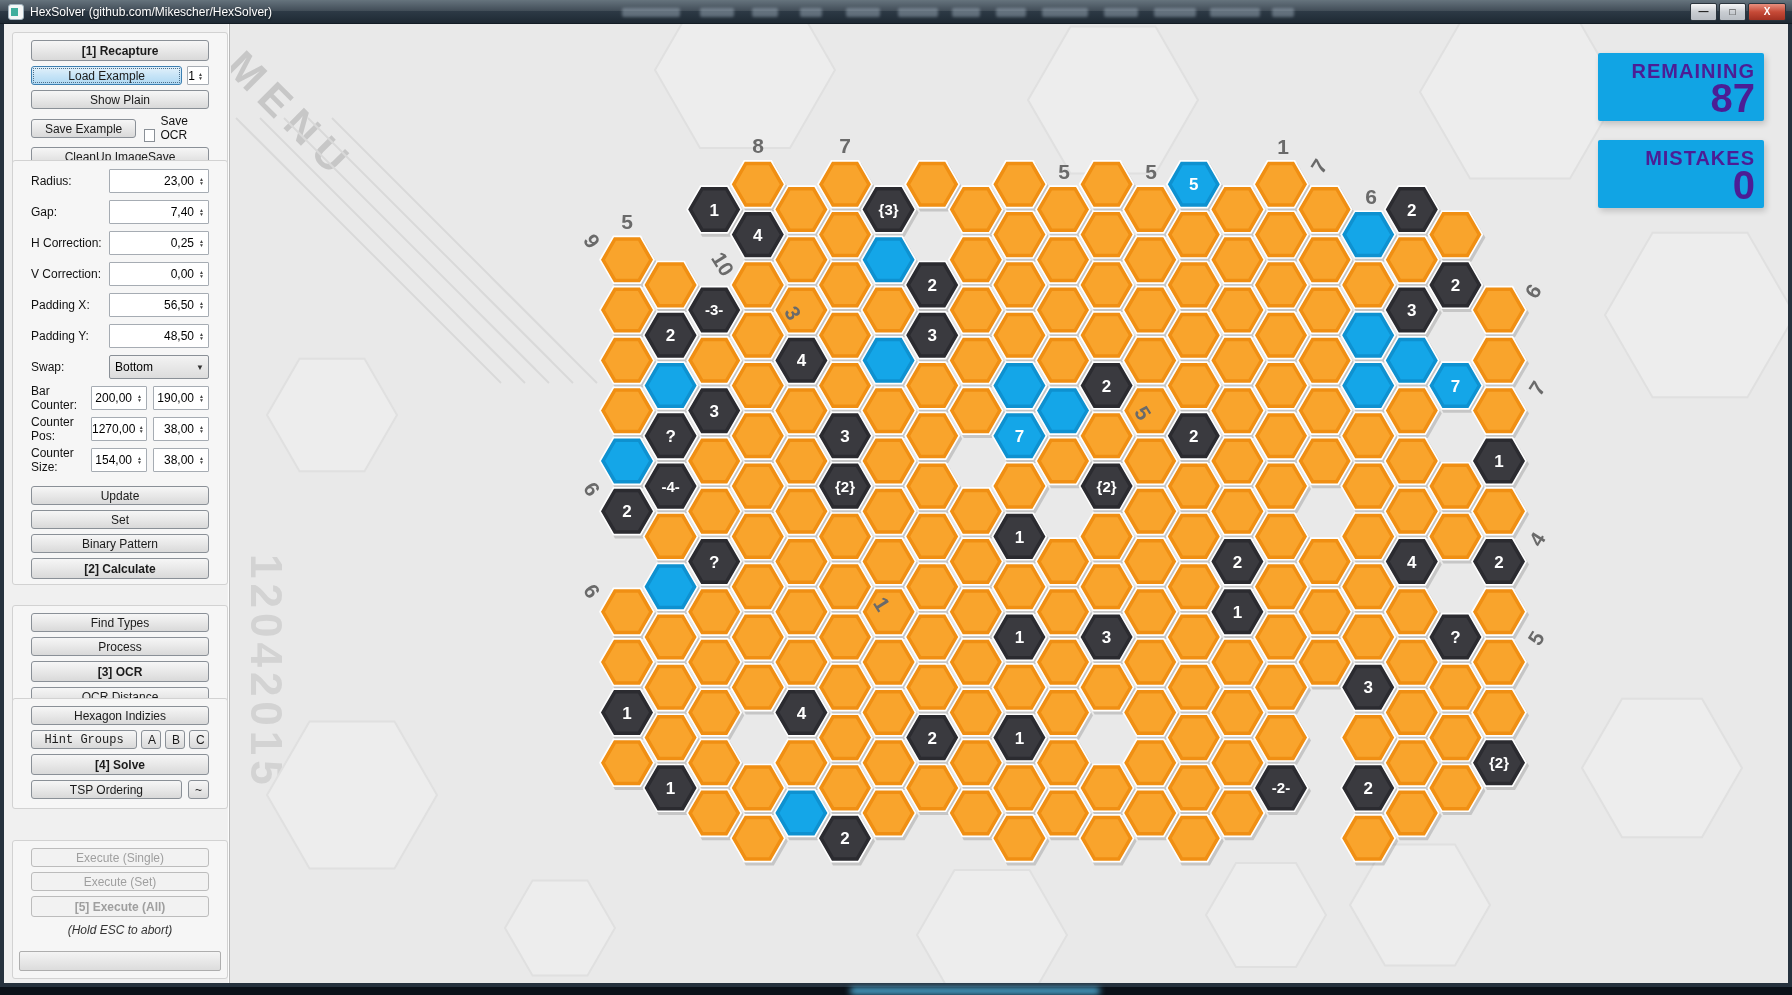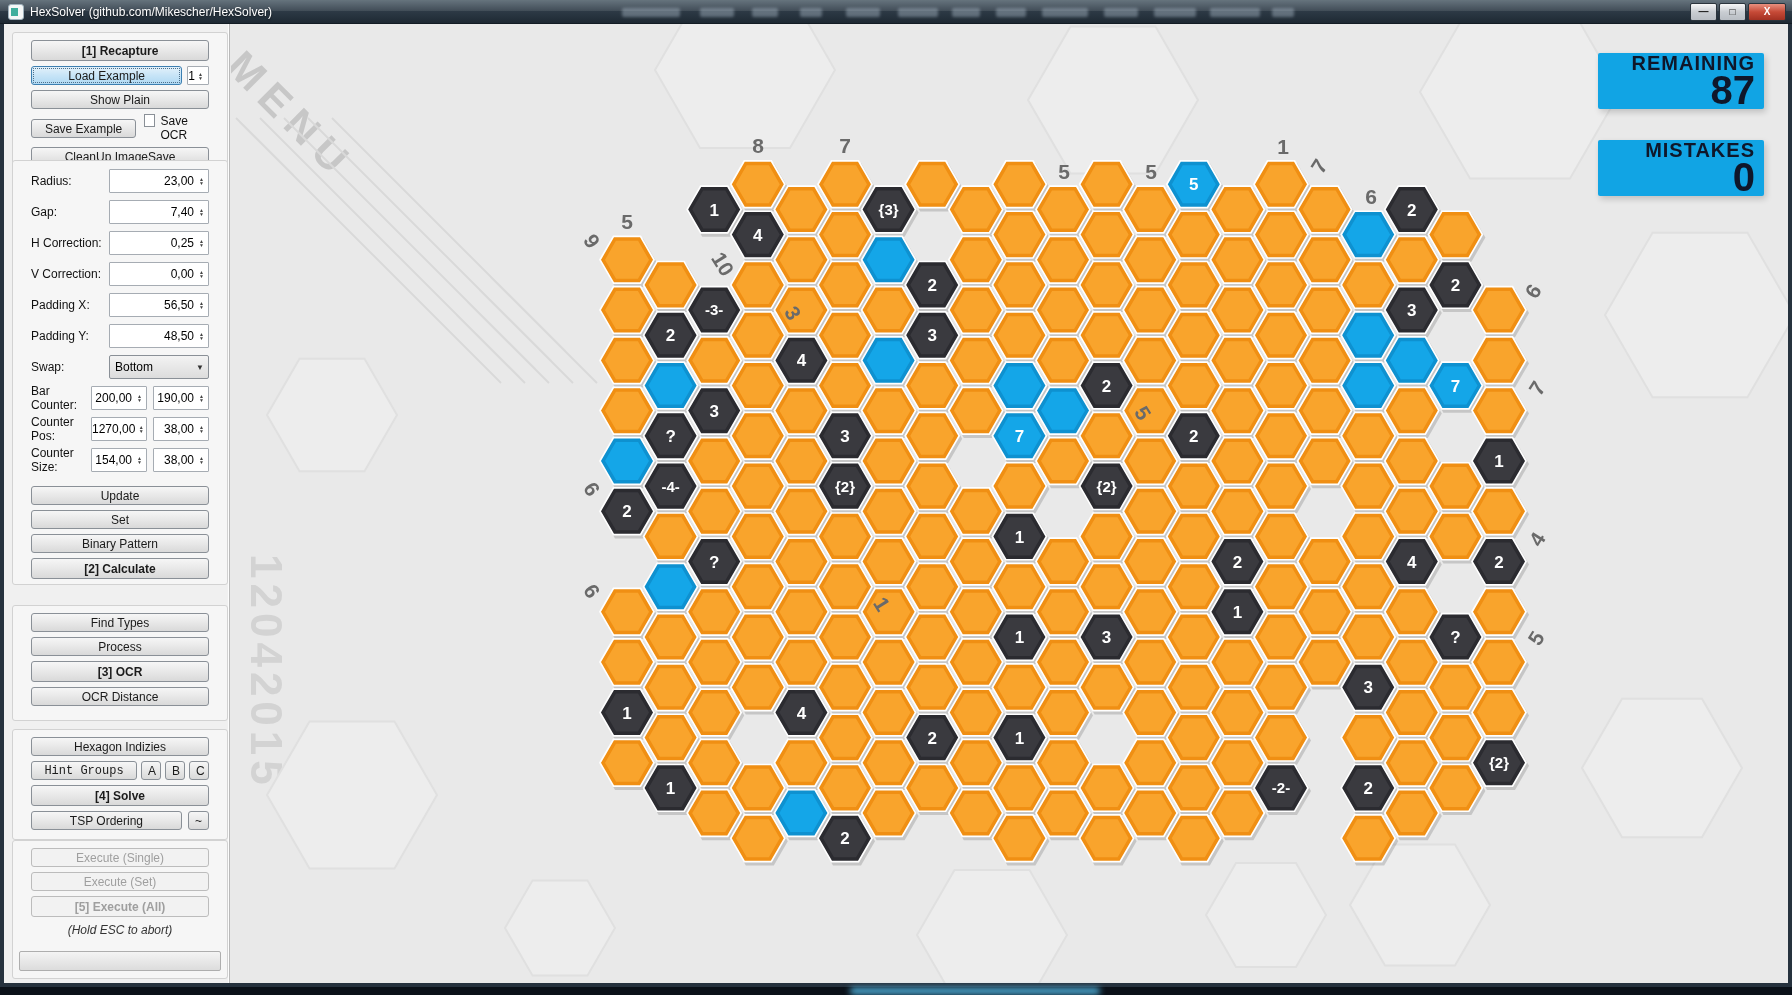--- a/index.html
+++ b/index.html
@@ -25,21 +25,21 @@
   .bottom-strip .glow{position:absolute;left:850px;top:1px;width:250px;height:6px;
     background:#57c2f0;filter:blur(3px);border-radius:3px;}
   
   .sidebar{position:absolute;left:4px;top:24px;width:226px;height:959px;background:#f0f0f0;
     border-right:1px solid #b9b9b9;box-shadow:inset -1px 0 0 #fdfdfd;}
   .group{position:absolute;left:8px;width:216px;border:1px solid #d2d2d2;border-radius:3px;
     background:#f6f6f6;padding:7px 18px;}
   .g1{top:8px;height:140px;}
   .g2{top:136px;height:425px;}
   .g3{top:581px;height:116px;}
-  .g4{top:705px;height:111px;}
+  .g4{top:674px;height:111px;}
   .g5{top:816px;height:139px;}
   .btn{display:block;width:100%;height:19px;margin-bottom:5px;border:1px solid #8a9097;
     border-radius:3px;background:linear-gradient(#f6f6f6,#e8e8e8 50%,#d9d9d9);
     font-size:12px;color:#1b1b1b;text-align:center;line-height:17px;}
   .btn.bold{font-weight:bold;height:21px;line-height:19px;}
   .btn.focusd{background:linear-gradient(#e3f1fb,#c7e4f7 50%,#b0d9f3);border-color:#3c7fb1;
     outline:1px dotted #4d6f8a;outline-offset:-3px;}
   .btn.disabled{color:#9f9f9f;background:#f2f2f2;border-color:#bcbcbc;}
   .row{display:flex;align-items:center;margin-bottom:5px;}
   .row .btn{margin-bottom:0;}
@@ -48,33 +48,33 @@
   .spin .arr, .field .arr{width:11px;font-size:5px;line-height:4px;color:#444;text-align:center;}
   .frow{display:flex;align-items:center;height:26px;margin-bottom:5px;}
   .frow label{width:78px;font-size:12px;color:#111;}
   .field{flex:1;height:24px;border:1px solid #a6acb3;background:#fff;display:flex;
     align-items:center;justify-content:flex-end;font-size:12px;padding-right:1px;border-radius:1px;}
   .field .val{padding-right:2px;}
   .field.half{flex:none;width:56px;}
   .combo{flex:1;height:24px;border:1px solid #8a9097;border-radius:2px;
     background:linear-gradient(#f3f3f3,#dcdcdc);display:flex;align-items:center;font-size:12px;padding-left:5px;position:relative;}
   .combo .drop{position:absolute;right:4px;font-size:8px;color:#333;}
-  .chk{display:flex;align-items:flex-start;margin-left:8px;font-size:12px;color:#111;}
+  .chk{display:flex;align-items:flex-end;margin-left:8px;font-size:12px;color:#111;}
   .chk .box{width:13px;height:13px;border:1px solid #8a9097;background:#fff;margin-right:5px;}
   .note{font-size:12px;font-style:italic;color:#333;text-align:center;margin-top:6px;}
   .progress{position:absolute;left:6px;right:6px;bottom:7px;height:20px;border:1px solid #aeaeae;
     border-radius:2px;background:linear-gradient(#f4f4f4,#dcdcdc);}
   
   .canvas{position:absolute;left:231px;top:24px;width:1557px;height:959px;background:#e9e9e9;overflow:hidden;}
   .menu-word{position:absolute;left:20px;top:18px;transform:rotate(45deg);transform-origin:0 0;
     font-size:42px;letter-spacing:9px;color:#c7c7c7;font-weight:bold;}
   .date-word{position:absolute;left:60px;top:530px;transform:rotate(90deg);transform-origin:0 0;
     font-size:44px;letter-spacing:5px;color:#d3d3d3;font-weight:bold;}
-  .counter{position:absolute;width:166px;height:56px;border-radius:2px;
-    box-shadow:2px 3px 6px rgba(0,0,0,.18);color:#0f172a;text-align:right;padding:0 9px 0 0;}
+  .counter{position:absolute;width:166px;height:68px;border-radius:2px;
+    box-shadow:2px 3px 6px rgba(0,0,0,.18);color:#4c1d95;text-align:right;padding:8px 9px 0 0;}
   .counter .lab{font-size:20px;font-weight:bold;letter-spacing:1px;line-height:20px;}
   .counter .num{font-size:40px;font-weight:bold;line-height:38px;margin-top:-2px;margin-left:32px;}
   svg{position:absolute;left:0;top:0;}
   text{font-family:"Liberation Sans",sans-serif;}
 </style>
 </head>
 <body>
 
 <div class="titlebar">
   <div class="gloss"></div>

